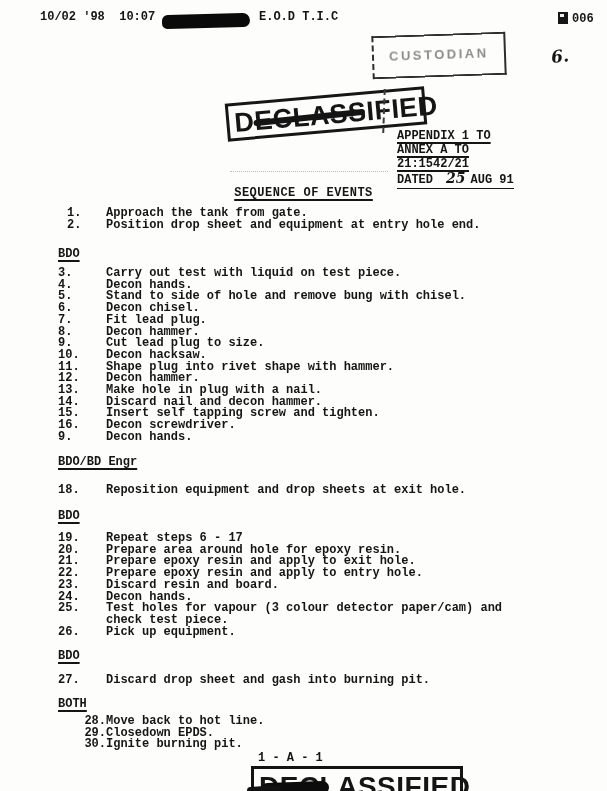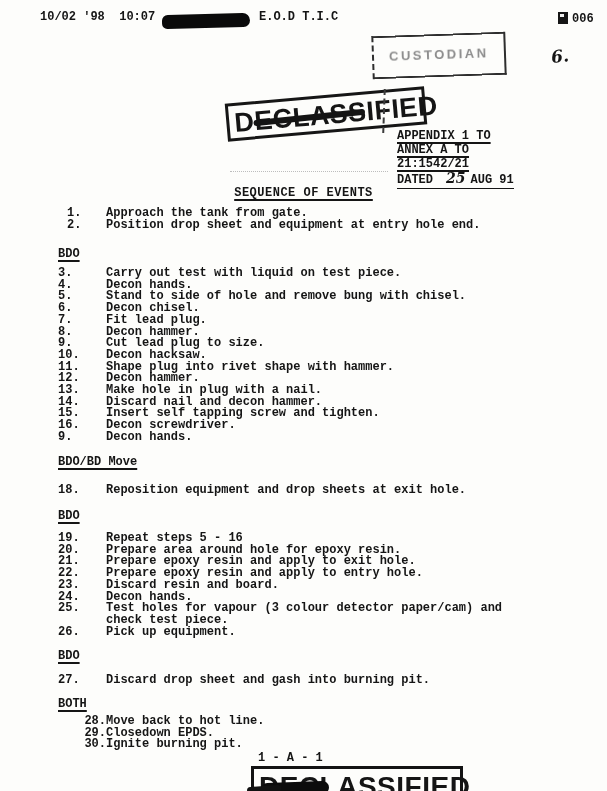--- a/index.html
+++ b/index.html
@@ -193,35 +193,35 @@
         <span class="txt">Decon screwdriver.</span>
       </div>
     <div class="row">
         <span class="num">9.</span>
         <span class="txt">Decon hands.</span>
       </div>
   </div>
 </div>
 
 <div class="section s2">
-  <span class="sec-heading">BDO/BD Move</span>
+  <span class="sec-heading">BDO/BD Engr</span>
   <div class="items">
     <div class="row">
         <span class="num">18.</span>
         <span class="txt">Reposition equipment and drop sheets at exit hole.</span>
       </div>
   </div>
 </div>
 
 <div class="section s3">
   <span class="sec-heading">BDO</span>
   <div class="items">
     <div class="row">
         <span class="num">19.</span>
-        <span class="txt">Repeat steps 5 - 16</span>
+        <span class="txt">Repeat steps 6 - 17</span>
       </div>
     <div class="row">
         <span class="num">20.</span>
         <span class="txt">Prepare area around hole for epoxy resin.</span>
       </div>
     <div class="row">
         <span class="num">21.</span>
         <span class="txt">Prepare epoxy resin and apply to exit hole.</span>
       </div>
     <div class="row">

